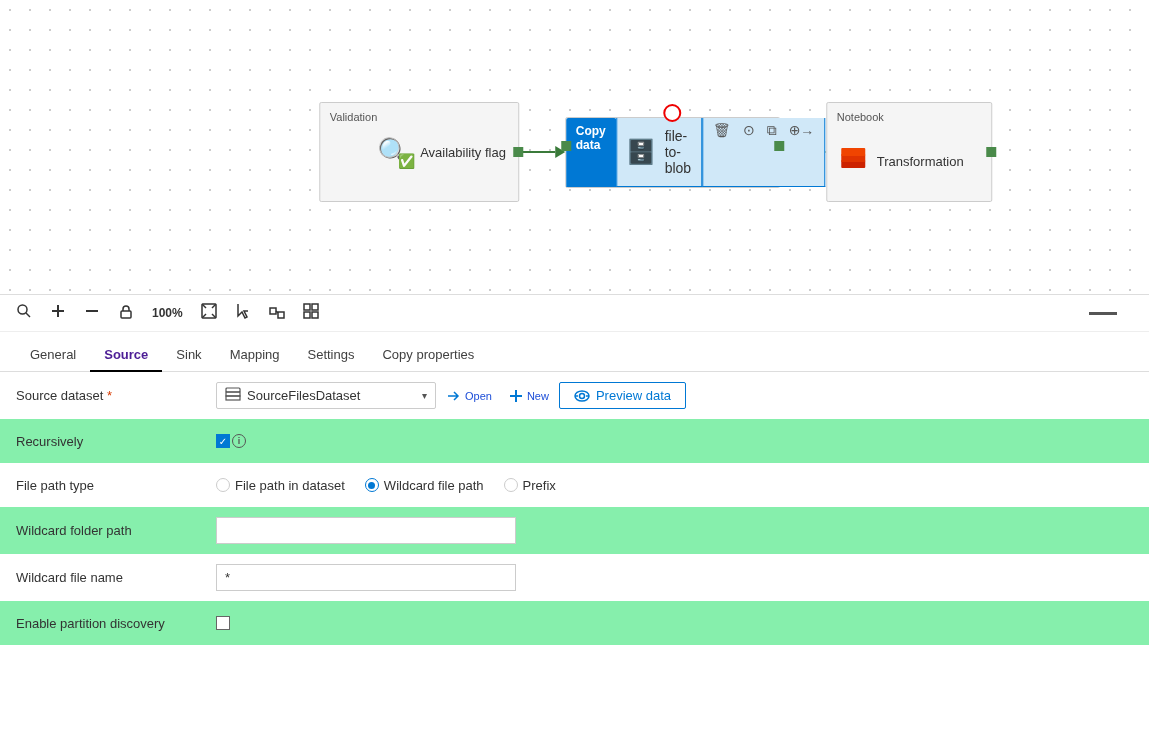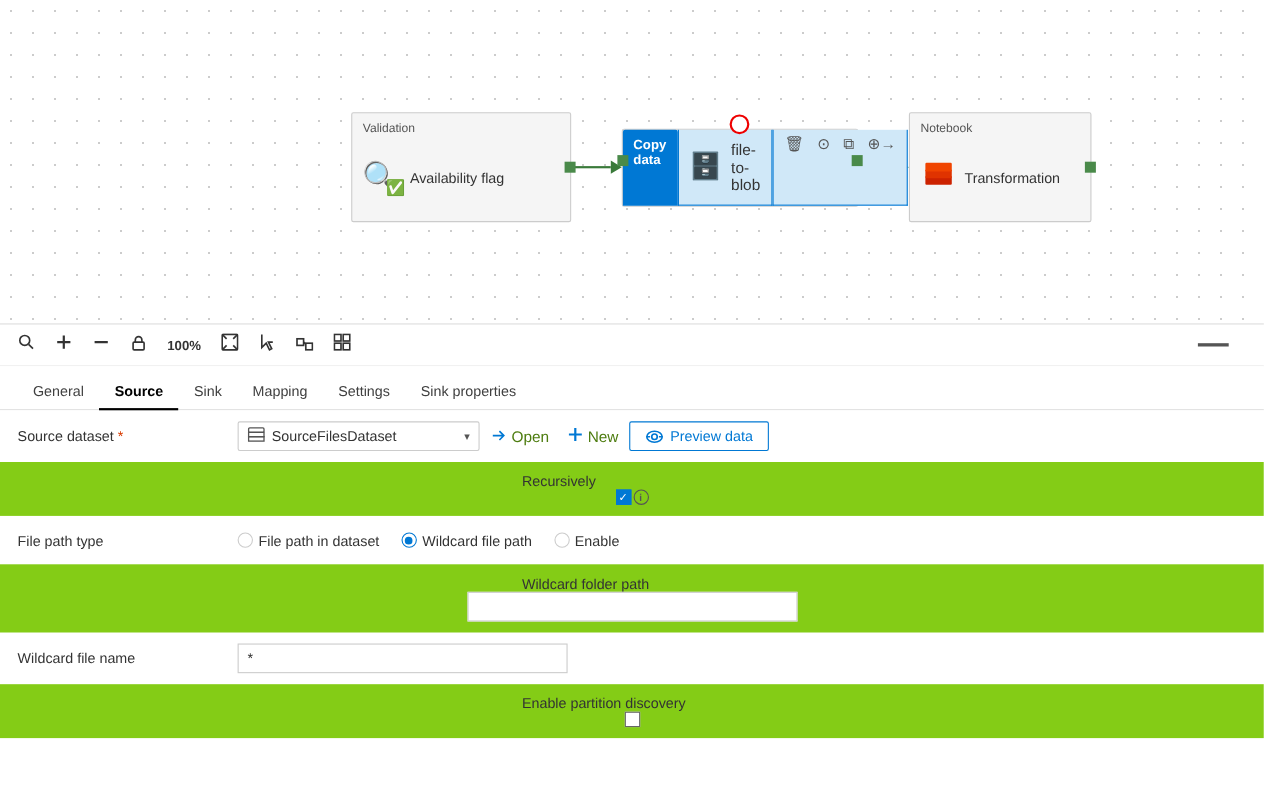--- a/index.html
+++ b/index.html
@@ -27,21 +27,21 @@
       border: 1px solid #ccc;
       background: #f5f5f5;
       border-radius: 2px;
       position: relative;
     }
 
     .node-validation {
       width: 200px;
       height: 100px;
       display: flex;
-      flex-direction: column;
+      flex-direction: row;
       padding: 8px 10px;
     }
 
     .node-title {
       font-size: 11px;
       color: #555;
       margin-bottom: 6px;
     }
 
     .node-body {
@@ -151,43 +151,42 @@
     .tab {
       padding: 8px 14px;
       font-size: 13px;
       color: #404040;
       cursor: pointer;
       border-bottom: 2px solid transparent;
       margin-bottom: -1px;
     }
 
     .tab.active {
-      color: #000000;
+      color: #4c1d95;
       font-weight: 600;
       border-bottom: 2px solid #000;
     }
 
     
     .form-area {
       background: #fff;
       padding: 0;
       overflow-y: auto;
       height: calc(738px - 295px - 44px - 40px);
     }
 
     .form-row {
       display: flex;
       align-items: center;
       padding: 10px 16px;
       min-height: 44px;
     }
 
     .form-row.shaded {
-      background: #84cc16;
-      flex-direction: column;
+      background: #86efac;
     }
 
     .form-label {
       width: 200px;
       font-size: 13px;
       color: #333;
       flex-shrink: 0;
     }
 
     .required-star {
@@ -225,27 +224,27 @@
     }
 
     .dataset-select-arrow {
       font-size: 10px;
       color: #555;
     }
 
     
     .btn-link {
       display: flex;
-      align-items: flex-start;
+      align-items: center;
       gap: 5px;
-      color: #4d7c0f;
+      color: #1d4ed8;
       background: none;
       border: none;
       cursor: pointer;
-      font-size: 14px;
+      font-size: 11px;
       padding: 4px 8px;
     }
 
     .btn-outline {
       display: flex;
       align-items: center;
       gap: 6px;
       border: 1px solid #0078d4;
       color: #0078d4;
       background: white;
@@ -507,21 +506,21 @@
   <div style="flex:1;"></div>
   <div style="width:28px;height:3px;background:#555;margin-right:16px;"></div>
 </div>
 
 <div class="tab-bar">
   <div class="tab">General</div>
   <div class="tab active">Source</div>
   <div class="tab">Sink</div>
   <div class="tab">Mapping</div>
   <div class="tab">Settings</div>
-  <div class="tab">Sink properties</div>
+  <div class="tab">Copy properties</div>
 </div>
 
 <div class="form-area">
 
   <div class="form-row">
     <div class="form-label">
       <span>Source dataset</span>
       <span class="required-star">*</span>
     </div>
     <div class="form-control">
@@ -578,21 +577,21 @@
           <span>File path in dataset</span>
         </label>
         <label class="radio-option">
           <div class="radio-outer selected">
             <div class="radio-inner"></div>
           </div>
           <span>Wildcard file path</span>
         </label>
         <label class="radio-option">
           <div class="radio-outer"></div>
-          <span>Enable</span>
+          <span>Prefix</span>
         </label>
       </div>
     </div>
   </div>
 
   <div class="form-row shaded">
     <div class="form-label">Wildcard folder path</div>
     <div class="form-control">
       <input class="text-input" type="text" value="" style="">
     </div>

